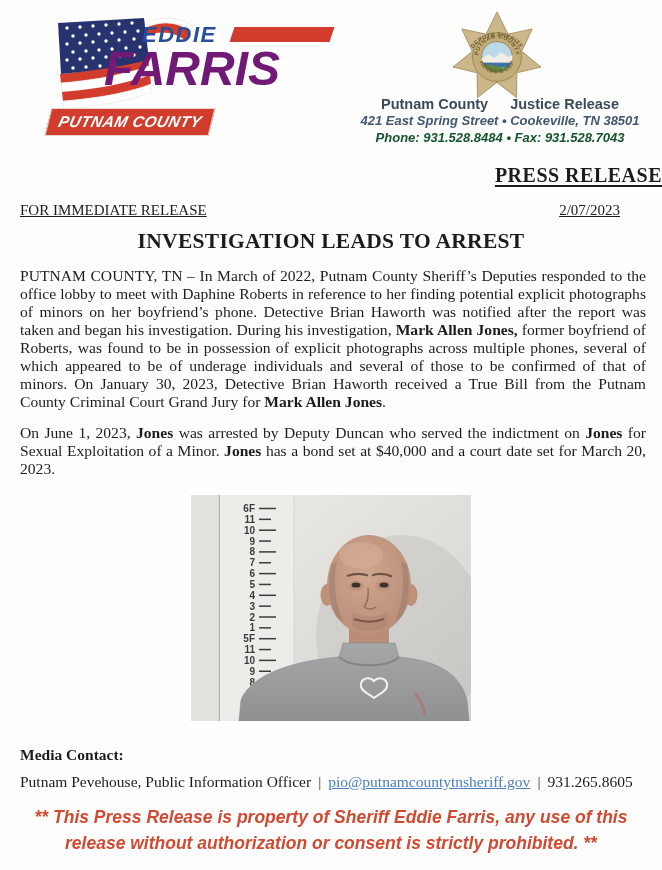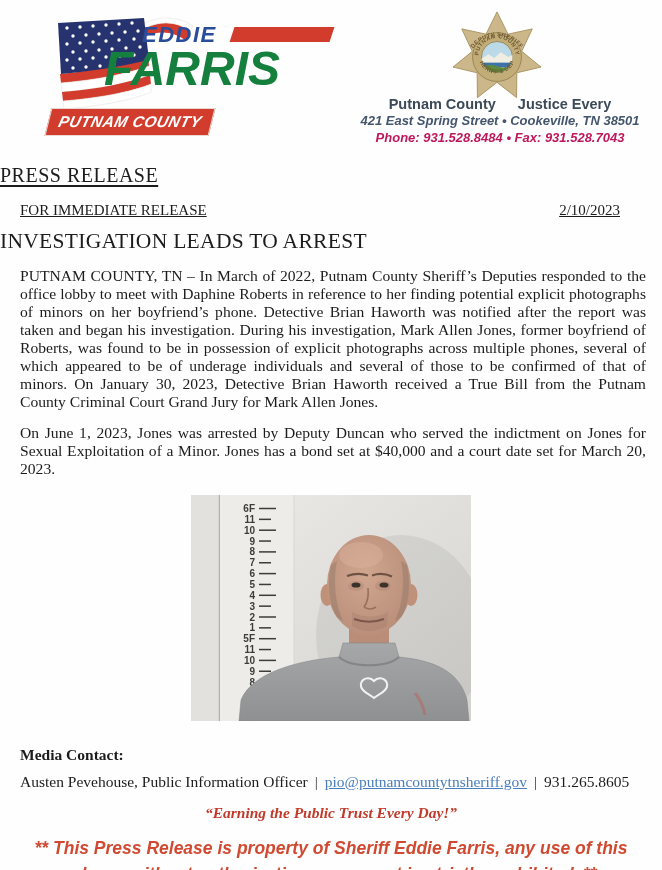--- a/index.html
+++ b/index.html
@@ -10,54 +10,54 @@
   .masthead{position:relative;height:152px;}
   .logo{position:absolute;left:46px;top:12px;width:292px;height:132px;}
   .flag-svg{position:absolute;left:4px;top:4px;width:152px;height:96px;z-index:1;}
   .eddie{position:absolute;left:96px;top:10px;z-index:2;
          font-family:"Liberation Sans",sans-serif;font-style:italic;font-weight:bold;
          font-size:22px;letter-spacing:1.5px;color:#2a4d9b;}
   .red-bar{position:absolute;left:186px;top:15px;width:100px;height:15px;
            background:#d23c2c;transform:skewX(-18deg);z-index:2;}
   .farris{position:absolute;left:58px;top:29px;z-index:2;
           font-family:"Liberation Sans",sans-serif;font-style:italic;font-weight:bold;
-          font-size:48px;letter-spacing:0px;color:#15803d;}
+          font-size:48px;letter-spacing:0px;color:#701a75;}
   .pc-banner{position:absolute;left:2px;top:96px;width:162px;height:26px;z-index:2;
              background:#d23c2c;transform:skewX(-14deg);display:flex;align-items:center;
              justify-content:center;border:1.5px solid #e9d9d2;}
   .pc-banner span{font-family:"Liberation Sans",sans-serif;font-style:italic;font-weight:bold;
              font-size:15.5px;color:#fff;letter-spacing:.5px;white-space:nowrap;}
   .sheriff{position:absolute;left:170px;top:92px;z-index:2;
            font-family:"Liberation Sans",sans-serif;font-style:italic;font-weight:bold;
            font-size:28px;color:#2a4d9b;}
 
   .badge-svg{position:absolute;left:450px;top:10px;width:94px;height:94px;z-index:3;}
   .badge-arc{font-family:"Liberation Sans",sans-serif;font-weight:bold;font-size:6px;
              fill:#6e5a32;letter-spacing:.5px;}
   .agency-line1{position:absolute;left:362px;top:96px;width:276px;z-index:2;
         display:flex;justify-content:center;gap:22px;
         font-family:"Liberation Sans",sans-serif;font-weight:bold;font-size:14.5px;color:#3c4a58;}
   .agency-line2{position:absolute;left:352px;top:113px;width:296px;text-align:center;
         font-family:"Liberation Sans",sans-serif;font-weight:bold;font-style:italic;
         font-size:13px;color:#44566e;}
   .agency-line3{position:absolute;left:352px;top:130px;width:296px;text-align:center;
         font-family:"Liberation Sans",sans-serif;font-weight:bold;font-style:italic;
-        font-size:13px;color:#be185d;}
-
-  
-  .pr-title{text-align:left;margin-top:12px;font-weight:normal;font-size:20px;
+        font-size:13px;color:#14532d;}
+
+  
+  .pr-title{text-align:right;margin-top:12px;font-weight:bold;font-size:20px;
             letter-spacing:.5px;text-decoration:underline;text-underline-offset:3px;}
   .release-row{display:flex;justify-content:space-between;margin:15px 42px 0 20px;
                font-size:15px;text-decoration:underline;}
-  .headline{margin-top:10px;font-weight:normal;font-size:21.5px;
+  .headline{text-align:center;margin-top:10px;font-weight:bold;font-size:21.5px;
             letter-spacing:.3px;}
 
   
   .para{margin:13px 16px 0 20px;text-align:justify;font-size:15.6px;line-height:18px;}
-  .para .b{font-weight:normal;}
+  .para .b{font-weight:bold;}
 
   
   .mugshot{width:280px;height:226px;margin:17px auto 0;position:relative;display:block;}
   .mug-svg{width:280px;height:226px;display:block;}
   .mug-svg .hlabel text{font-family:"Liberation Sans",sans-serif;font-weight:bold;
             font-size:10px;fill:#3c3c3a;text-anchor:end;}
   .mug-svg .hlabel line{stroke:#3c3c3a;stroke-width:1.5;}
 
   
   .media-label{margin:25px 0 0 20px;font-weight:bold;font-size:15.5px;}
@@ -151,31 +151,31 @@
         <path id="arcA" d="M 30,50 A 20,20 0 0 1 70,50"></path>
         <path id="arcB" d="M 31,54 A 20,20 0 0 0 69,54"></path>
       </defs>
       <text class="badge-arc" text-anchor="middle"><textPath href="#arcC" startOffset="50%">DEPUTY SHERIFF</textPath></text>
       <text class="badge-arc" text-anchor="middle"><textPath href="#arcA" startOffset="50%">PUTNAM COUNTY</textPath></text>
       <text class="badge-arc" text-anchor="middle"><textPath href="#arcB" startOffset="50%">SHERIFF'S DEPT</textPath></text>
     </svg>
 
     <div class="agency-line1">
       <span>Putnam County</span>
-      <span>Justice Every</span>
+      <span>Justice Release</span>
     </div>
     <div class="agency-line2">421 East Spring Street  •  Cookeville, TN 38501</div>
     <div class="agency-line3">Phone: 931.528.8484  •  Fax: 931.528.7043</div>
   </header>
 
   <div class="pr-title">PRESS RELEASE</div>
 
   <div class="release-row">
     <span>FOR IMMEDIATE RELEASE</span>
-    <span>2/10/2023</span>
+    <span>2/07/2023</span>
   </div>
 
   <div class="headline">INVESTIGATION LEADS TO ARREST</div>
 
   <p class="para"><span>PUTNAM COUNTY, TN – In March of 2022, Putnam County Sheriff’s Deputies responded to the office lobby to meet with Daphine Roberts in reference to her finding potential explicit photographs of minors on her boyfriend’s phone. Detective Brian Haworth was notified after the report was taken and began his investigation. During his investigation, </span><span class="b">Mark Allen Jones,</span><span> former boyfriend of Roberts, was found to be in possession of explicit photographs across multiple phones, several of which appeared to be of underage individuals and several of those to be confirmed of that of minors. On January 30, 2023, Detective Brian Haworth received a True Bill from the Putnam County Criminal Court Grand Jury for </span><span class="b">Mark Allen Jones</span><span>.</span></p>
   <p class="para"><span>On June 1, 2023, </span><span class="b">Jones</span><span> was arrested by Deputy Duncan who served the indictment on </span><span class="b">Jones</span><span> for Sexual Exploitation of a Minor. </span><span class="b">Jones</span><span> has a bond set at $40,000 and a court date set for March 20, 2023.</span></p>
 
   <figure class="mugshot">
     <svg class="mug-svg" viewBox="0 0 280 226">
       <defs>
@@ -263,20 +263,19 @@
         <path d="M163,124 q 15,5.5 30,0" stroke="#7c564a" stroke-width="2" fill="none"></path>
         <path d="M183,186 c -7,-7 -18,1 -11,9 c 3,3.5 8,5.5 11,8 c 3,-2.5 8,-4.5 11,-8 c 7,-8 -4,-16 -11,-9 Z" fill="none" stroke="#f2f2f2" stroke-width="2"></path>
         <path d="M224,198 q 8,10 10,22" stroke="#c0584b" stroke-width="3" opacity="0.4" fill="none"></path>
       </g>
     </svg>
   </figure>
 
   <div class="media-label">Media Contact:</div>
 
   <div class="contact-row">
-    <span>Austen Pevehouse, Public Information Officer</span><span class="sep">|</span><a class="email-link" href="#">pio@putnamcountytnsheriff.gov</a><span class="sep">|</span><span>931.265.8605</span>
+    <span>Putnam Pevehouse, Public Information Officer</span><span class="sep">|</span><a class="email-link" href="#">pio@putnamcountytnsheriff.gov</a><span class="sep">|</span><span>931.265.8605</span>
   </div>
 
-  <div class="motto">“Earning the Public Trust Every Day!”</div>
 
   <div class="disclaimer">** This Press Release is property of Sheriff Eddie Farris, any use of this release without authorization or consent is strictly prohibited. **</div>
 
 </div>
 
 </body></html>

